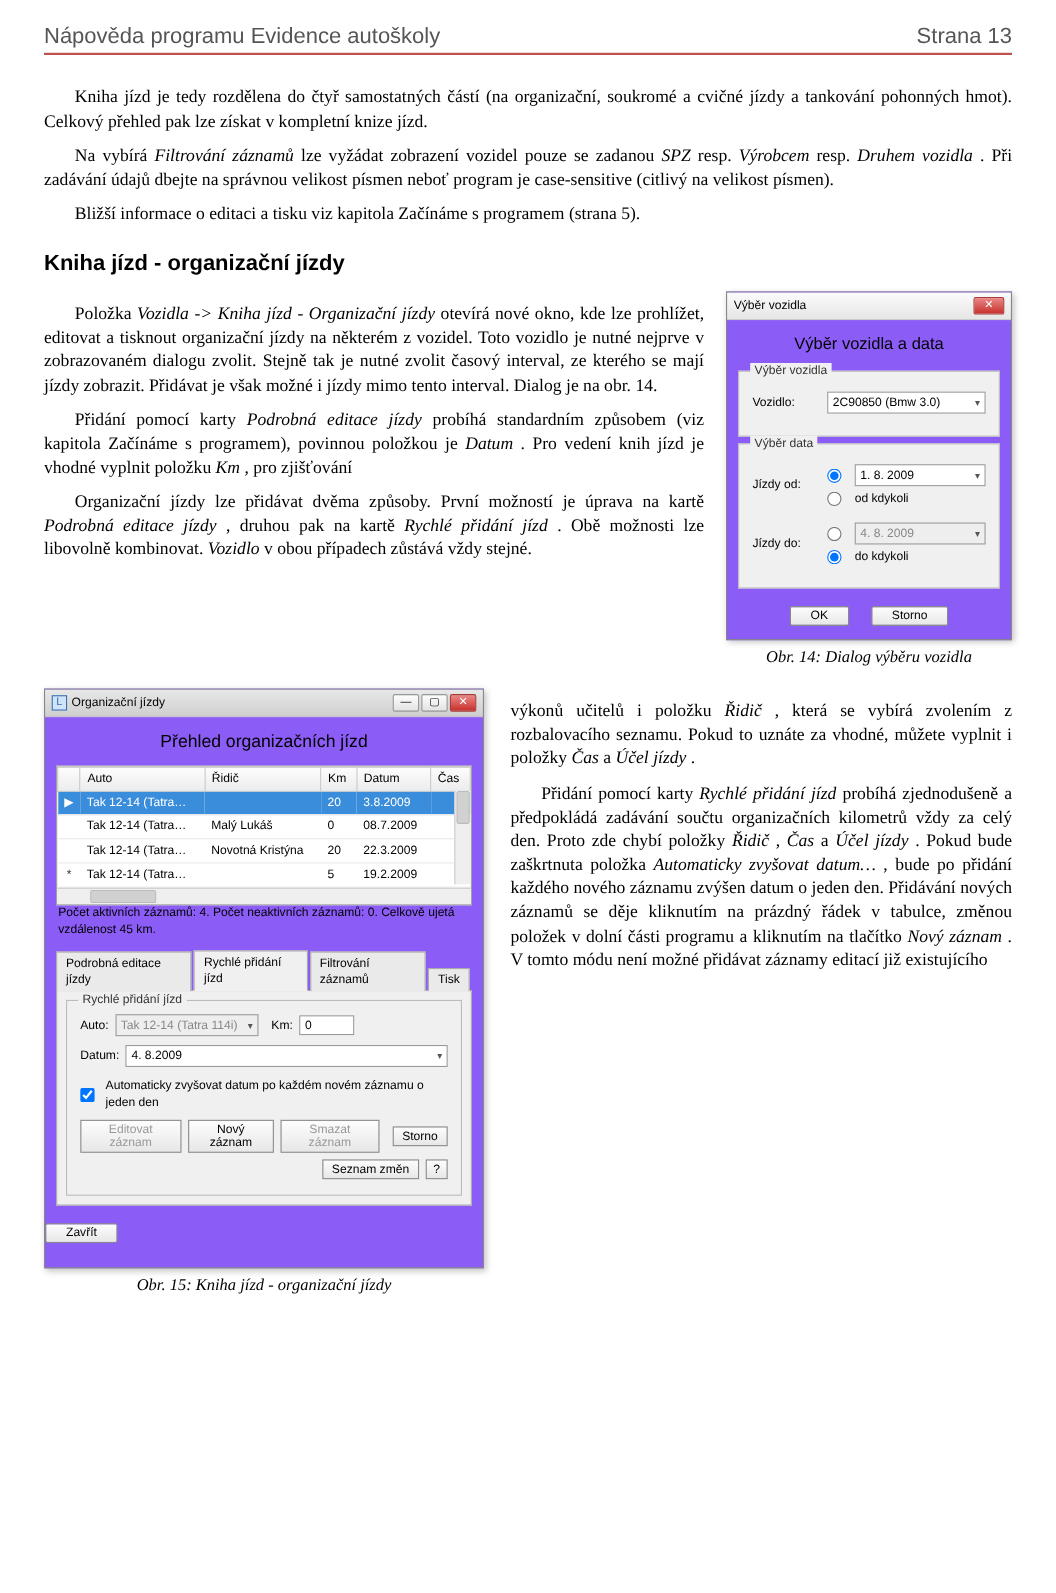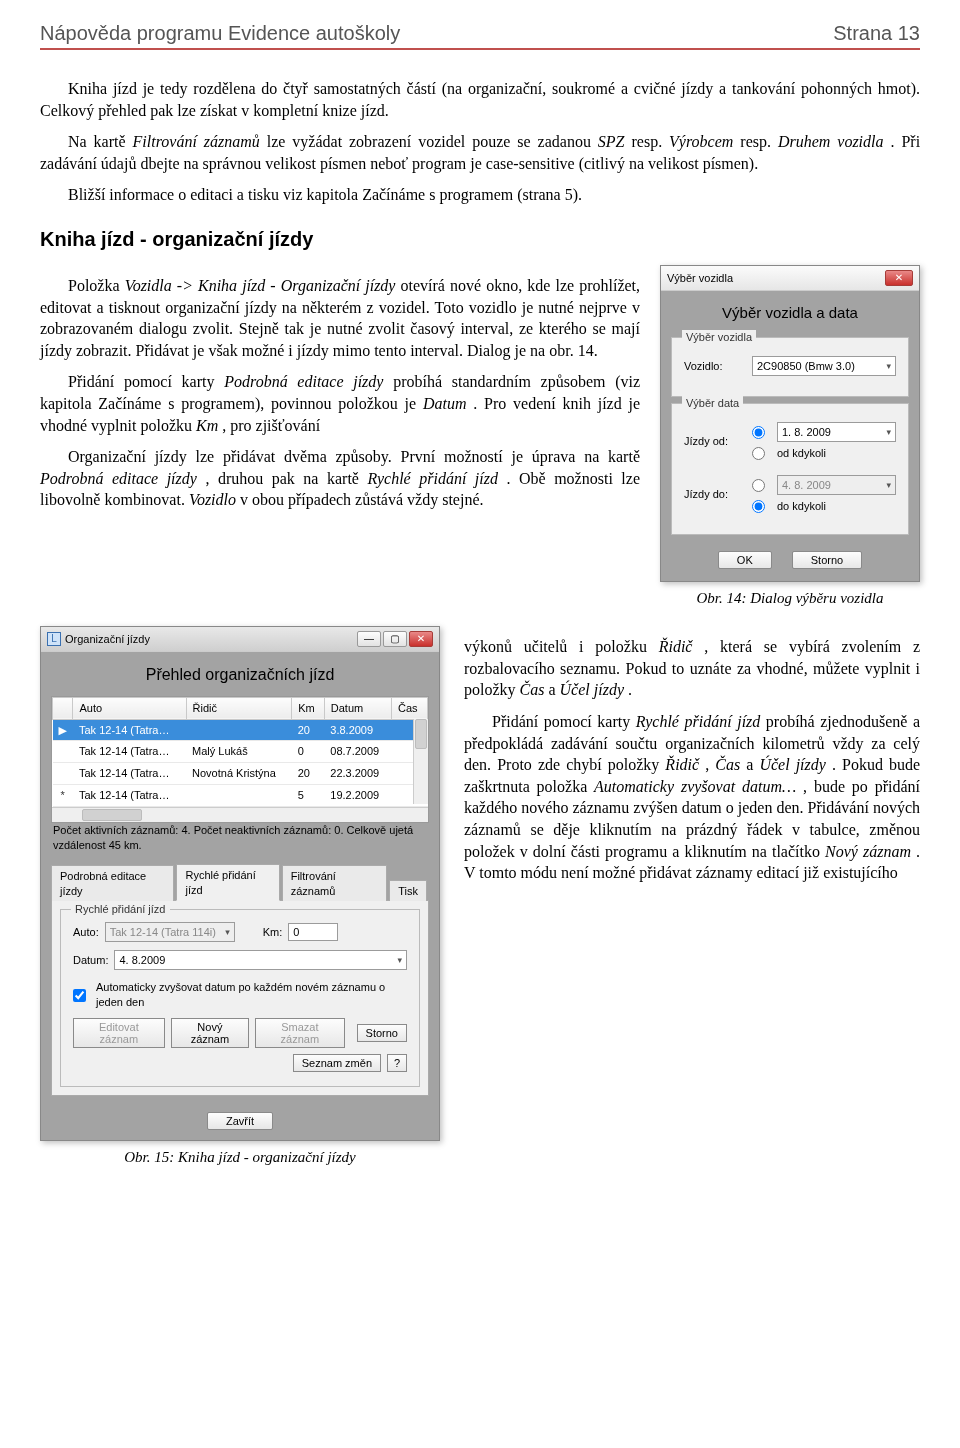--- a/index.html
+++ b/index.html
@@ -42,21 +42,21 @@
   }
   .col-text { flex: 1; }
   .col-fig { flex: 0 0 auto; }
 
   
   .win {
     font-family: "Segoe UI", Tahoma, sans-serif;
     font-size: 11px;
     color: #000;
     border: 1px solid #888;
-    background: #a3a3a3;
+    background: #8b5cf6;
     box-shadow: 2px 2px 6px rgba(0,0,0,.25);
   }
   .win .titlebar {
     background: linear-gradient(#fbfbfb,#e6e6e6);
     display: flex;
     align-items: center;
     justify-content: space-between;
     padding: 4px 6px;
     border-bottom: 1px solid #ccc;
   }
@@ -255,36 +255,36 @@
   .chk { margin-right: 4px; }
   .btnbar { display: flex; gap: 6px; margin-top: 8px; align-items: center; }
   .btnflat {
     font-size: 11px; padding: 2px 8px;
     background: linear-gradient(#fdfdfd,#e7e7e7);
     border: 1px solid #8a8a8a;
   }
   .btnflat.disabled { color: #999; }
   .sq { width: 20px; padding: 2px 0; text-align: center; }
   .bottombar {
-    display: flex; justify-content: center;
-    padding: 8px 0 10px;
+    display: flex; justify-content: flex-start;
+    padding: 8px 0 22px;
   }
 </style>
 </head>
 <body>
 
 <div class="header">
   <span>Nápověda programu Evidence autoškoly</span>
   <span>Strana 13</span>
 </div>
 
 <p class="para">Kniha jízd je tedy rozdělena do čtyř samostatných částí (na organizační, soukromé a cvičné jízdy a tankování pohonných hmot). Celkový přehled pak lze získat v kompletní knize jízd.</p>
 
 <p class="para">
-  <span>Na kartě </span>
+  <span>Na vybírá </span>
   <i>Filtrování záznamů</i>
   <span> lze vyžádat zobrazení vozidel pouze se zadanou </span>
   <i>SPZ</i>
   <span> resp. </span>
   <i>Výrobcem</i>
   <span> resp. </span>
   <i>Druhem vozidla</i>
   <span>. Při zadávání údajů dbejte na správnou velikost písmen neboť program je case-sensitive (citlivý na velikost písmen).</span>
 </p>
 
@@ -461,21 +461,21 @@
       <div class="tabs">
         <div class="tab">Podrobná editace jízdy</div>
         <div class="tab active">Rychlé přidání jízd</div>
         <div class="tab">Filtrování záznamů</div>
         <div class="tab">Tisk</div>
       </div>
 
       <div class="tabpanel">
         <div class="groupbox" style="margin:0">
           <div class="legend">Rychlé přidání jízd</div>
-          <div style="display:flex; gap:28px; align-items:center">
+          <div style="display:flex; gap:12px; align-items:center">
             <div class="field">
               <span>Auto:</span>
               <div class="combo disabled" style="width:130px">
                 <span>Tak 12-14 (Tatra 114i)</span>
                 <span class="chev">▾</span>
               </div>
             </div>
             <div class="field">
               <span>Km:</span>
               <input class="input sm" value="0" style="">

